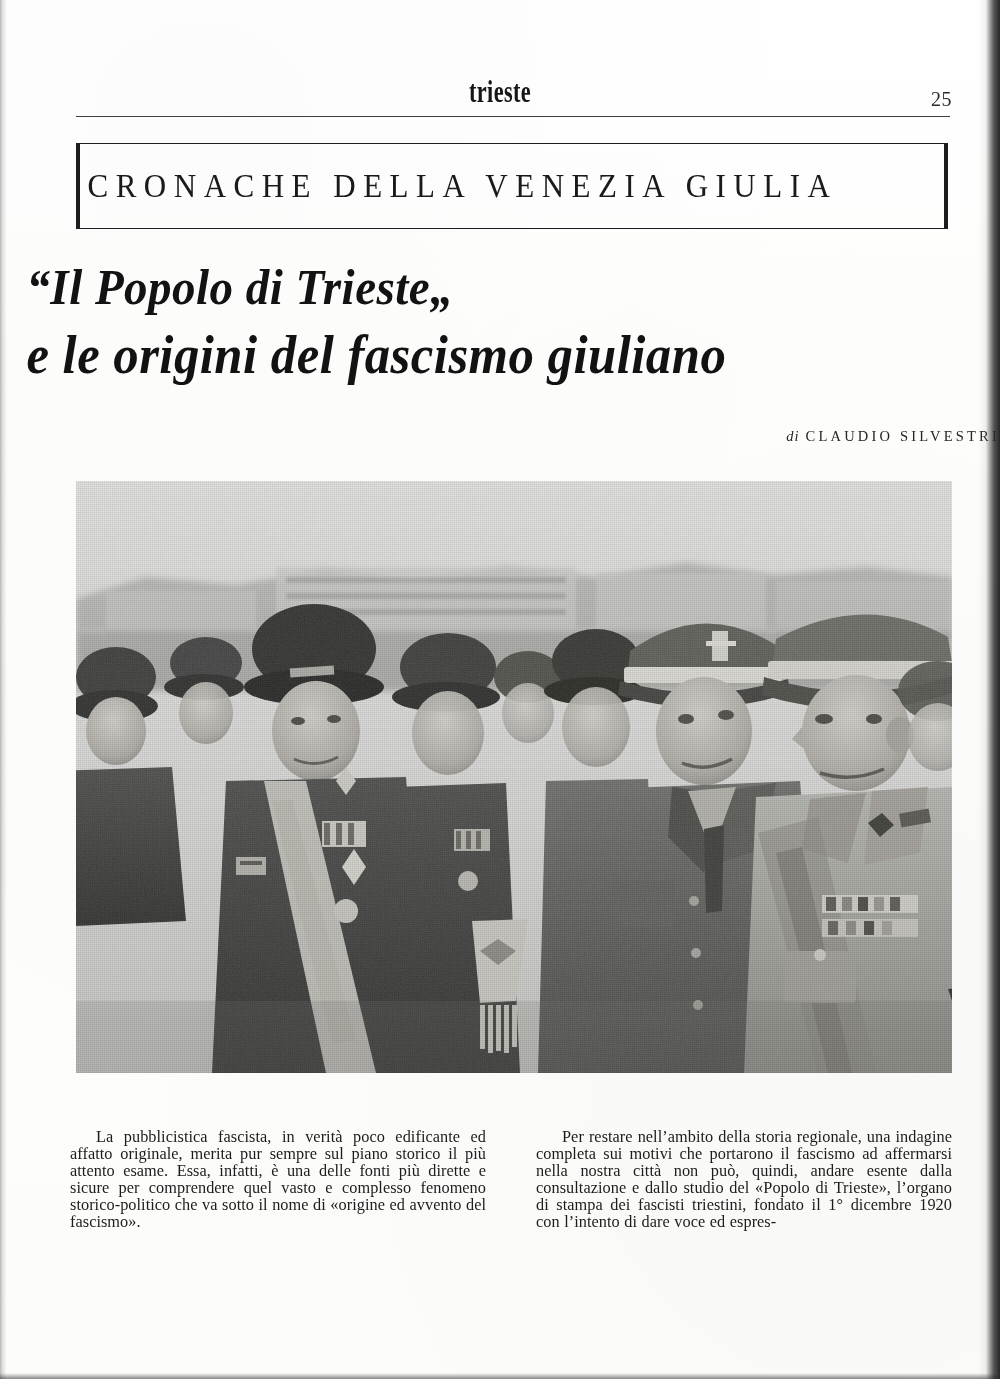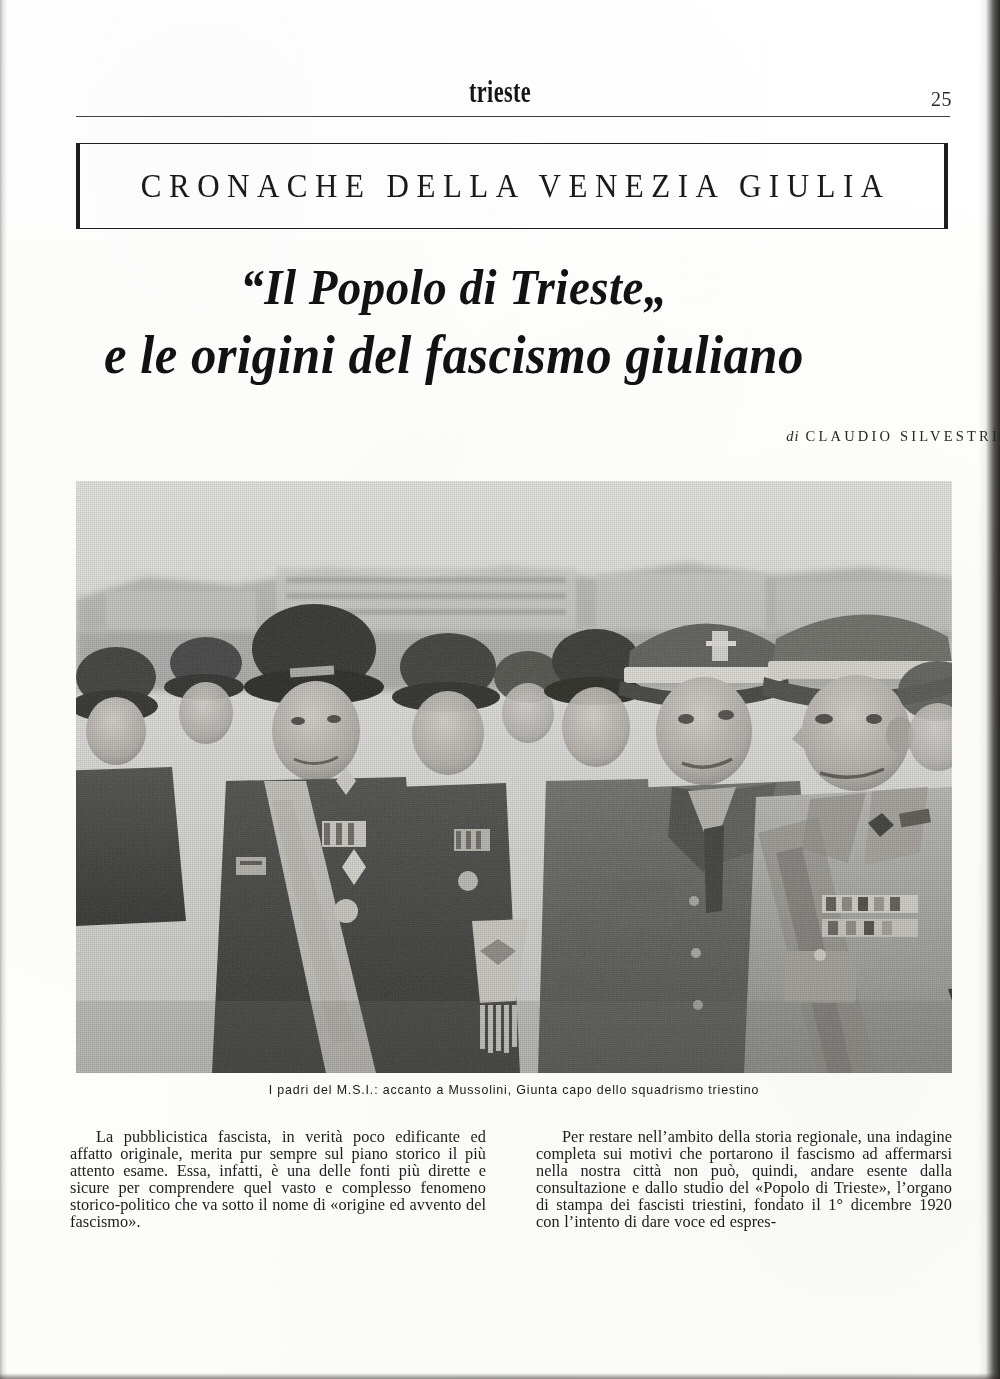--- a/index.html
+++ b/index.html
@@ -97,40 +97,40 @@
     top: 143px;
     width: 872px;
     height: 86px;
     border-left: 4px solid #1d1d1d;
     border-right: 4px solid #1d1d1d;
     border-top: 1.4px solid #1d1d1d;
     border-bottom: 1.4px solid #1d1d1d;
     box-sizing: border-box;
     display: flex;
     align-items: center;
-    justify-content: center;
+    justify-content: flex-start;
   }
   .section-title {
     font-family: "Liberation Serif", serif;
     font-size: 31px;
     font-weight: 400;
     color: #1a1a1a;
     letter-spacing: 7.5px;
     text-indent: 7.5px;
     white-space: nowrap;
     transform: scaleY(1.12);
   }
 
   
   .article-title {
     position: absolute;
-    left: 14px;
+    left: 0;
     top: 262px;
     width: 880px;
-    text-align: center;
+    text-align: left;
   }
   .title-line {
     font-family: "Liberation Serif", serif;
     font-style: italic;
     font-weight: 700;
     color: #121212;
     line-height: 1.0;
     display: block;
     transform: scaleX(0.94);
   }
@@ -464,21 +464,20 @@
         <ellipse cx="862" cy="256" rx="30" ry="34" fill="url(#faceG)" opacity="0.9"></ellipse>
       </g>
 
       <rect x="0" y="0" width="876" height="592" fill="url(#sky)" opacity="0.04"></rect>
       <rect x="0" y="0" width="876" height="592" filter="url(#grainF)" opacity="0.30"></rect>
       <rect x="0" y="520" width="876" height="72" fill="#777772" opacity="0.20"></rect>
     </svg>
     <div class="photo-grain"></div>
   </div>
 
-  <div class="caption">I padri del M.S.I.: accanto a Mussolini, Giunta capo dello squadrismo triestino</div>
 
   <div class="columns">
     <div class="col">
       <p>La pubblicistica fascista, in verità poco edificante ed affatto originale, merita pur sempre sul piano storico il più attento esame. Essa, infatti, è una delle fonti più dirette e sicure per comprendere quel vasto e complesso fenomeno storico-politico che va sotto il nome di «origine ed avvento del fascismo».</p>
     </div>
     <div class="col">
       <p>Per restare nell’ambito della storia regionale, una indagine completa sui motivi che portarono il fascismo ad affermarsi nella nostra città non può, quindi, andare esente dalla consultazione e dallo studio del «Popolo di Trieste», l’organo di stampa dei fascisti triestini, fondato il 1° dicembre 1920 con l’intento di dare voce ed espres-</p>
     </div>
   </div>
 

